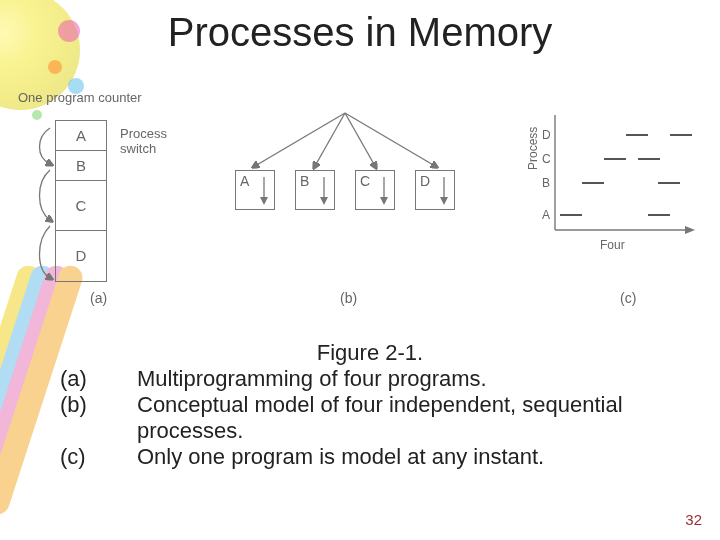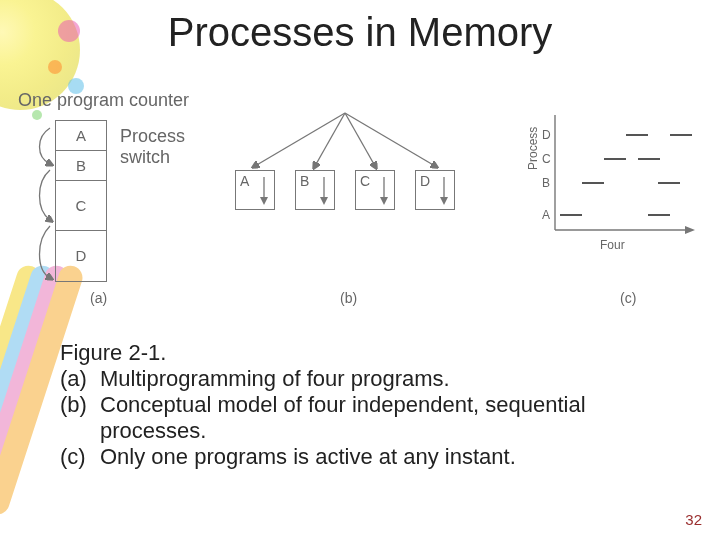--- a/index.html
+++ b/index.html
@@ -67,21 +67,21 @@
     position: absolute;
     top: 90px;
     left: 10px;
     width: 700px;
     height: 230px;
     font-family: Arial, Helvetica, sans-serif;
     color:#555;
   }
   .lab {
     position:absolute;
-    font-size:18px;
+    font-size:13px;
     color:#666;
   }
 
   
   .stack {
     position:absolute;
     left:45px; top:30px;
     width:50px;
     border:1.5px solid #777;
   }
@@ -136,27 +136,27 @@
 
   .caption {
     position: absolute;
     top: 340px;
     left: 60px;
     width: 620px;
     font-size: 22px;
     color: #222;
   }
   .caption .figline {
-    text-align: left;
+    text-align: center;
   }
   .caption .row {
     display: flex;
   }
   .caption .row .tag { width: 40px; flex: none; }
-  .caption .row .txt { flex: 1; }
+  .caption .row .txt { flex: 1; margin-left: 37px; }
 
   .pagenum {
     position: absolute;
     right: 18px; bottom: 12px;
     font-size: 15px;
     color: #9a2e2e;
   }
 
   svg.arrowhead { overflow:visible; }
 </style>
@@ -276,17 +276,17 @@
   <div class="row">
     <div class="tag">(a)</div>
     <div class="txt">Multiprogramming of four programs.</div>
   </div>
   <div class="row">
     <div class="tag">(b)</div>
     <div class="txt">Conceptual model of four independent, sequential processes.</div>
   </div>
   <div class="row">
     <div class="tag">(c)</div>
-    <div class="txt">Only one programs is active at any instant.</div>
+    <div class="txt">Only one program is model at any instant.</div>
   </div>
 </div>
 
 <div class="pagenum">32</div>
 
 </body></html>

